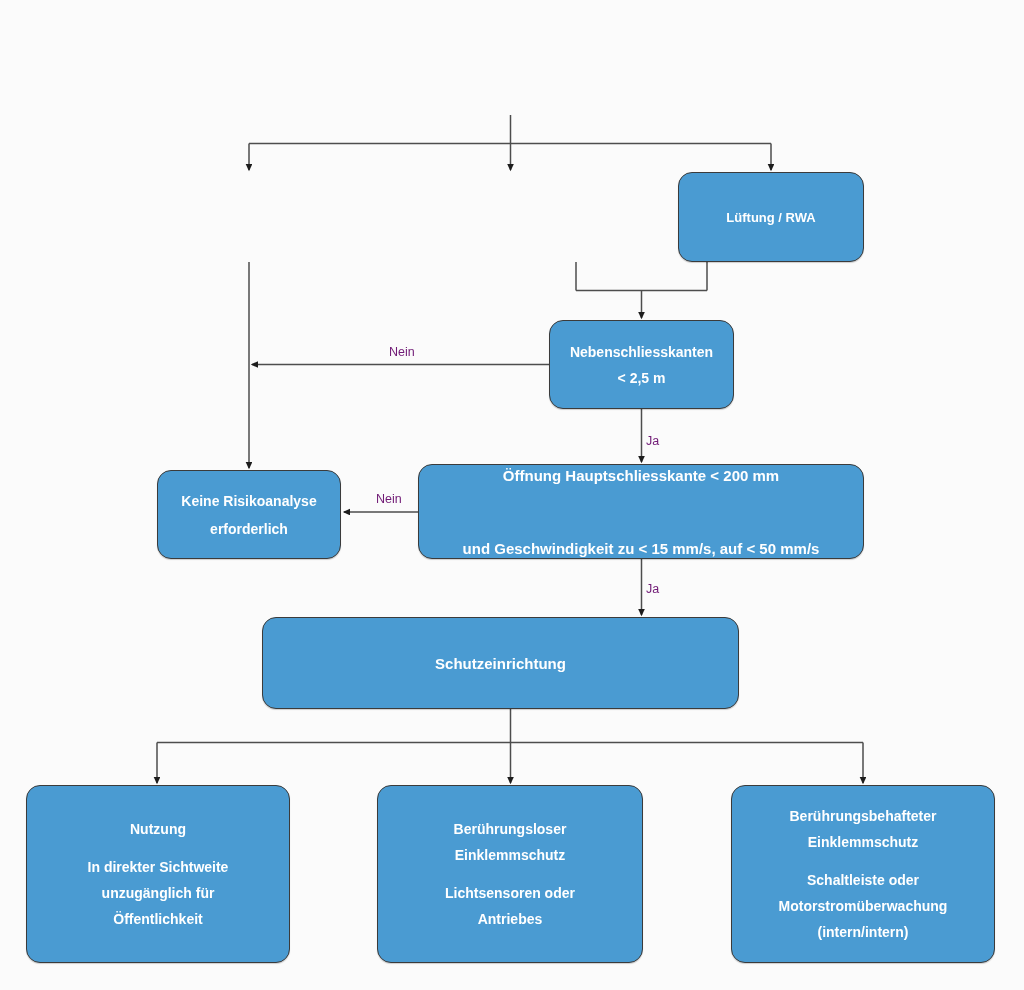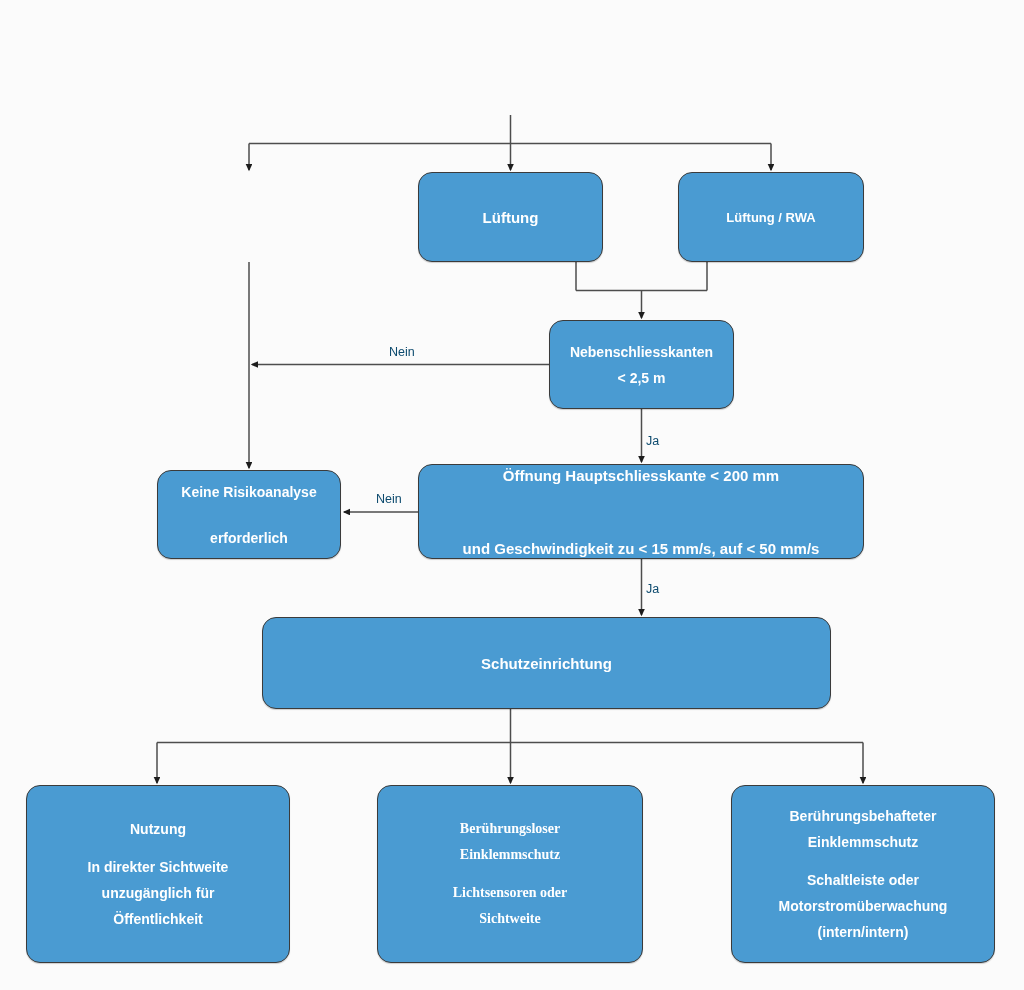--- a/index.html
+++ b/index.html
@@ -52,39 +52,39 @@
   #n-nutzung .ln  { margin: 7px 0; }
 
   #n-rwa          { left: 157px; top: 172px; width: 184px; height: 90px;  font-size: 15px; }
   #n-lueftung     { left: 418px; top: 172px; width: 185px; height: 90px;  font-size: 15px; }
   #n-lueftungrwa  { left: 678px; top: 172px; width: 186px; height: 90px;  font-size: 13px; }
 
   #n-neben        { left: 549px; top: 320px; width: 185px; height: 89px;  font-size: 14px; }
   #n-neben .ln    { margin: 6px 16px; }
 
   #n-keine        { left: 157px; top: 470px; width: 184px; height: 89px;  font-size: 14px; }
-  #n-keine .ln    { margin: 16px 0; }
+  #n-keine .ln    { margin: 7px 0; }
 
   #n-oeffnung     { left: 418px; top: 464px; width: 446px; height: 95px;  font-size: 15px; gap: 44px; }
   #n-oeffnung .ln { margin: 7px 0; }
 
-  #n-schutz       { left: 262px; top: 617px; width: 569px; height: 92px;  font-size: 15px; }
+  #n-schutz       { left: 262px; top: 617px; width: 477px; height: 92px;  font-size: 15px; }
 
   #n-schalter     { left: 26px;  top: 785px; width: 264px; height: 178px; font-size: 14px; }
-  #n-beruehrlos   { left: 377px; top: 785px; width: 266px; height: 178px; font-size: 14px; font-family: Liberation Serif, serif; }
+  #n-beruehrlos   { left: 377px; top: 785px; width: 266px; height: 178px; font-size: 14px; }
   #n-beruehrbe    { left: 731px; top: 785px; width: 264px; height: 178px; font-size: 14px; text-align: right; }
 
   .node .gap { height: 12px; }
   .node .ln.tight { margin: 6px 0; }
 
   .edge-label {
     position: absolute;
     font-size: 12.5px;
     font-weight: normal;
-    color: #0c4a6e;
+    color: #701a75;
     background: transparent;
     white-space: nowrap;
     z-index: 3;
     text-align: center;
   }
   #lbl-nein1 { left: 389px; top: 345px; }
   #lbl-ja1   { left: 646px; top: 434px; }
   #lbl-nein2 { left: 376px; top: 492px; }
   #lbl-ja2   { left: 646px; top: 582px; }
 </style>
@@ -132,23 +132,20 @@
       <path d="M510.5,709 L510.5,742.5"></path>
       <path d="M157,742.5 L863,742.5"></path>
       <path d="M157,742.5 L157,783" marker-end="url(#arrow)"></path>
       <path d="M510.5,742.5 L510.5,783" marker-end="url(#arrow)"></path>
       <path d="M863,742.5 L863,783" marker-end="url(#arrow)"></path>
     </g>
   </svg>
 
 
 
-  <div class="node" id="n-lueftung">
-    <span class="ln">Lüftung</span>
-  </div>
 
   <div class="node" id="n-lueftungrwa">
     <span class="ln">Lüftung / RWA</span>
   </div>
 
   <div class="node" id="n-neben">
     <span class="ln">Nebenschliesskanten</span>
     <span class="ln">&lt; 2,5 m</span>
   </div>
 
@@ -172,21 +169,21 @@
     <span class="ln tight">In direkter Sichtweite</span>
     <span class="ln tight">unzugänglich für</span>
     <span class="ln tight">Öffentlichkeit</span>
   </div>
 
   <div class="node" id="n-beruehrlos">
     <span class="ln tight">Berührungsloser</span>
     <span class="ln tight">Einklemmschutz</span>
     <span class="gap"></span>
     <span class="ln tight">Lichtsensoren oder</span>
-    <span class="ln tight">Sichtweite</span>
+    <span class="ln tight">Antriebes</span>
   </div>
 
   <div class="node" id="n-beruehrbe">
     <span class="ln tight">Berührungsbehafteter</span>
     <span class="ln tight">Einklemmschutz</span>
     <span class="gap"></span>
     <span class="ln tight">Schaltleiste oder</span>
     <span class="ln tight">Motorstromüberwachung</span>
     <span class="ln tight">(intern/intern)</span>
   </div>

